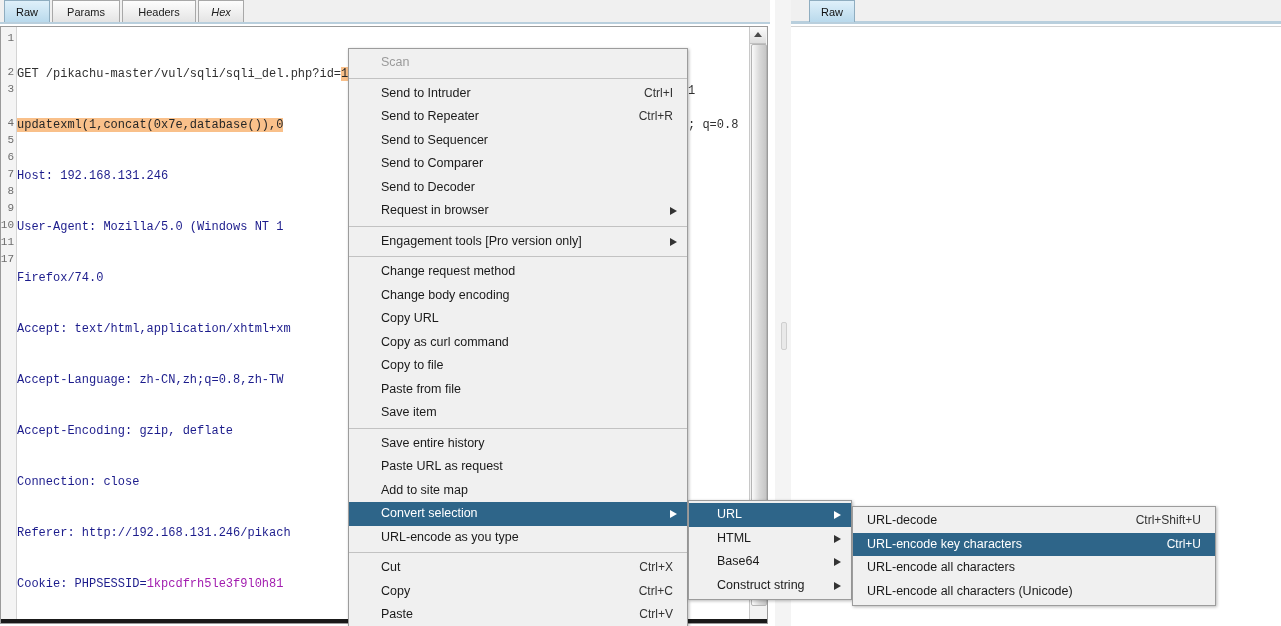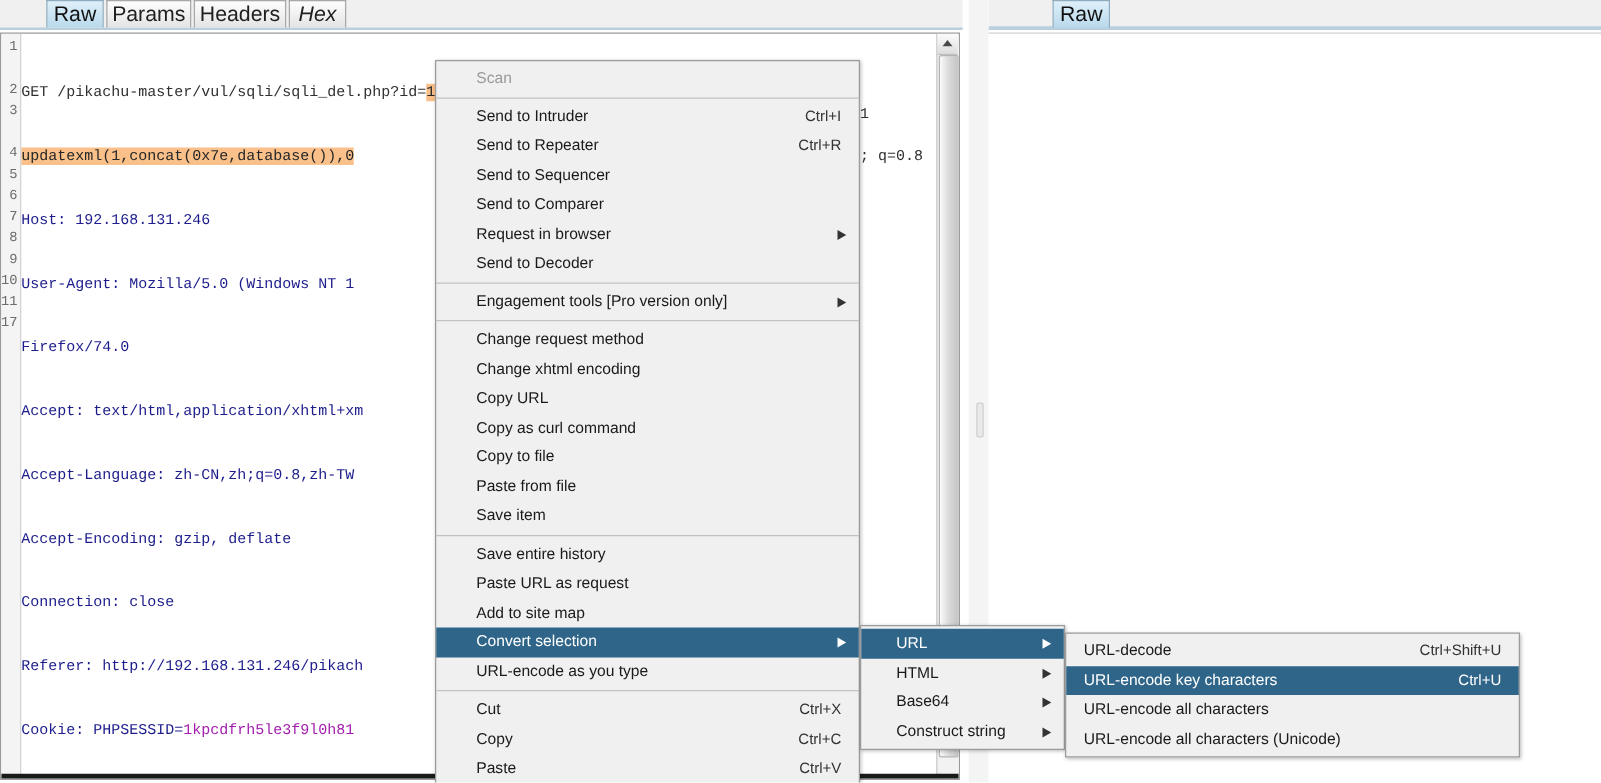--- a/index.html
+++ b/index.html
@@ -19,28 +19,27 @@
   .tabstrip {
     position: absolute; left: 0; top: 0; width: 770px; height: 24px;
     background: #f0f0f0;
   }
   .tabstrip .tabline {
     position: absolute; left: 0; bottom: 0; width: 770px; height: 2px;
     background: #b9cfdd;
   }
   .tab {
     position: absolute; top: 0; height: 22px; line-height: 22px;
-    font-size: 17px; color: #202020;
+    font-size: 11px; color: #202020;
     text-align: center;
     background: linear-gradient(to bottom, #fdfdfd 0%, #e4e4e4 100%);
     border: 1px solid #a8a8a8;
     border-bottom: none;
     box-sizing: border-box;
     cursor: default;
-    margin-left: 33px;
   }
   .tab.active {
     background: linear-gradient(to bottom, #dff0fa 0%, #b9d9ec 100%);
     border-color: #8fadc0;
     color: #101010;
     font-weight: normal;
   }
   .tab#tab-raw  { left: 4px;   width: 46px; }
   .tab#tab-par  { left: 52px;  width: 68px; text-align: center; }
   .tab#tab-hdr  { left: 122px; width: 74px; }
@@ -257,27 +256,27 @@
     <div class="right-editor"></div>
   </div>
 
   <div class="menu" id="menu-main">
       <div class="mi disabled"><span class="label">Scan</span></div>
       <div class="msep"></div>
       <div class="mi"><span class="label">Send to Intruder</span><span class="accel">Ctrl+I</span></div>
       <div class="mi"><span class="label">Send to Repeater</span><span class="accel">Ctrl+R</span></div>
       <div class="mi"><span class="label">Send to Sequencer</span></div>
       <div class="mi"><span class="label">Send to Comparer</span></div>
+      <div class="mi"><span class="label">Send to Decoder</span></div>
       <div class="mi"><span class="label">Request in browser</span><span class="arrow"></span></div>
-      <div class="mi"><span class="label">Send to Decoder</span></div>
       <div class="msep"></div>
       <div class="mi"><span class="label">Engagement tools [Pro version only]</span><span class="arrow"></span></div>
       <div class="msep"></div>
       <div class="mi"><span class="label">Change request method</span></div>
-      <div class="mi"><span class="label">Change xhtml encoding</span></div>
+      <div class="mi"><span class="label">Change body encoding</span></div>
       <div class="mi"><span class="label">Copy URL</span></div>
       <div class="mi"><span class="label">Copy as curl command</span></div>
       <div class="mi"><span class="label">Copy to file</span></div>
       <div class="mi"><span class="label">Paste from file</span></div>
       <div class="mi"><span class="label">Save item</span></div>
       <div class="msep"></div>
       <div class="mi"><span class="label">Save entire history</span></div>
       <div class="mi"><span class="label">Paste URL as request</span></div>
       <div class="mi"><span class="label">Add to site map</span></div>
       <div class="mi selected"><span class="label">Convert selection</span><span class="arrow"></span></div>

